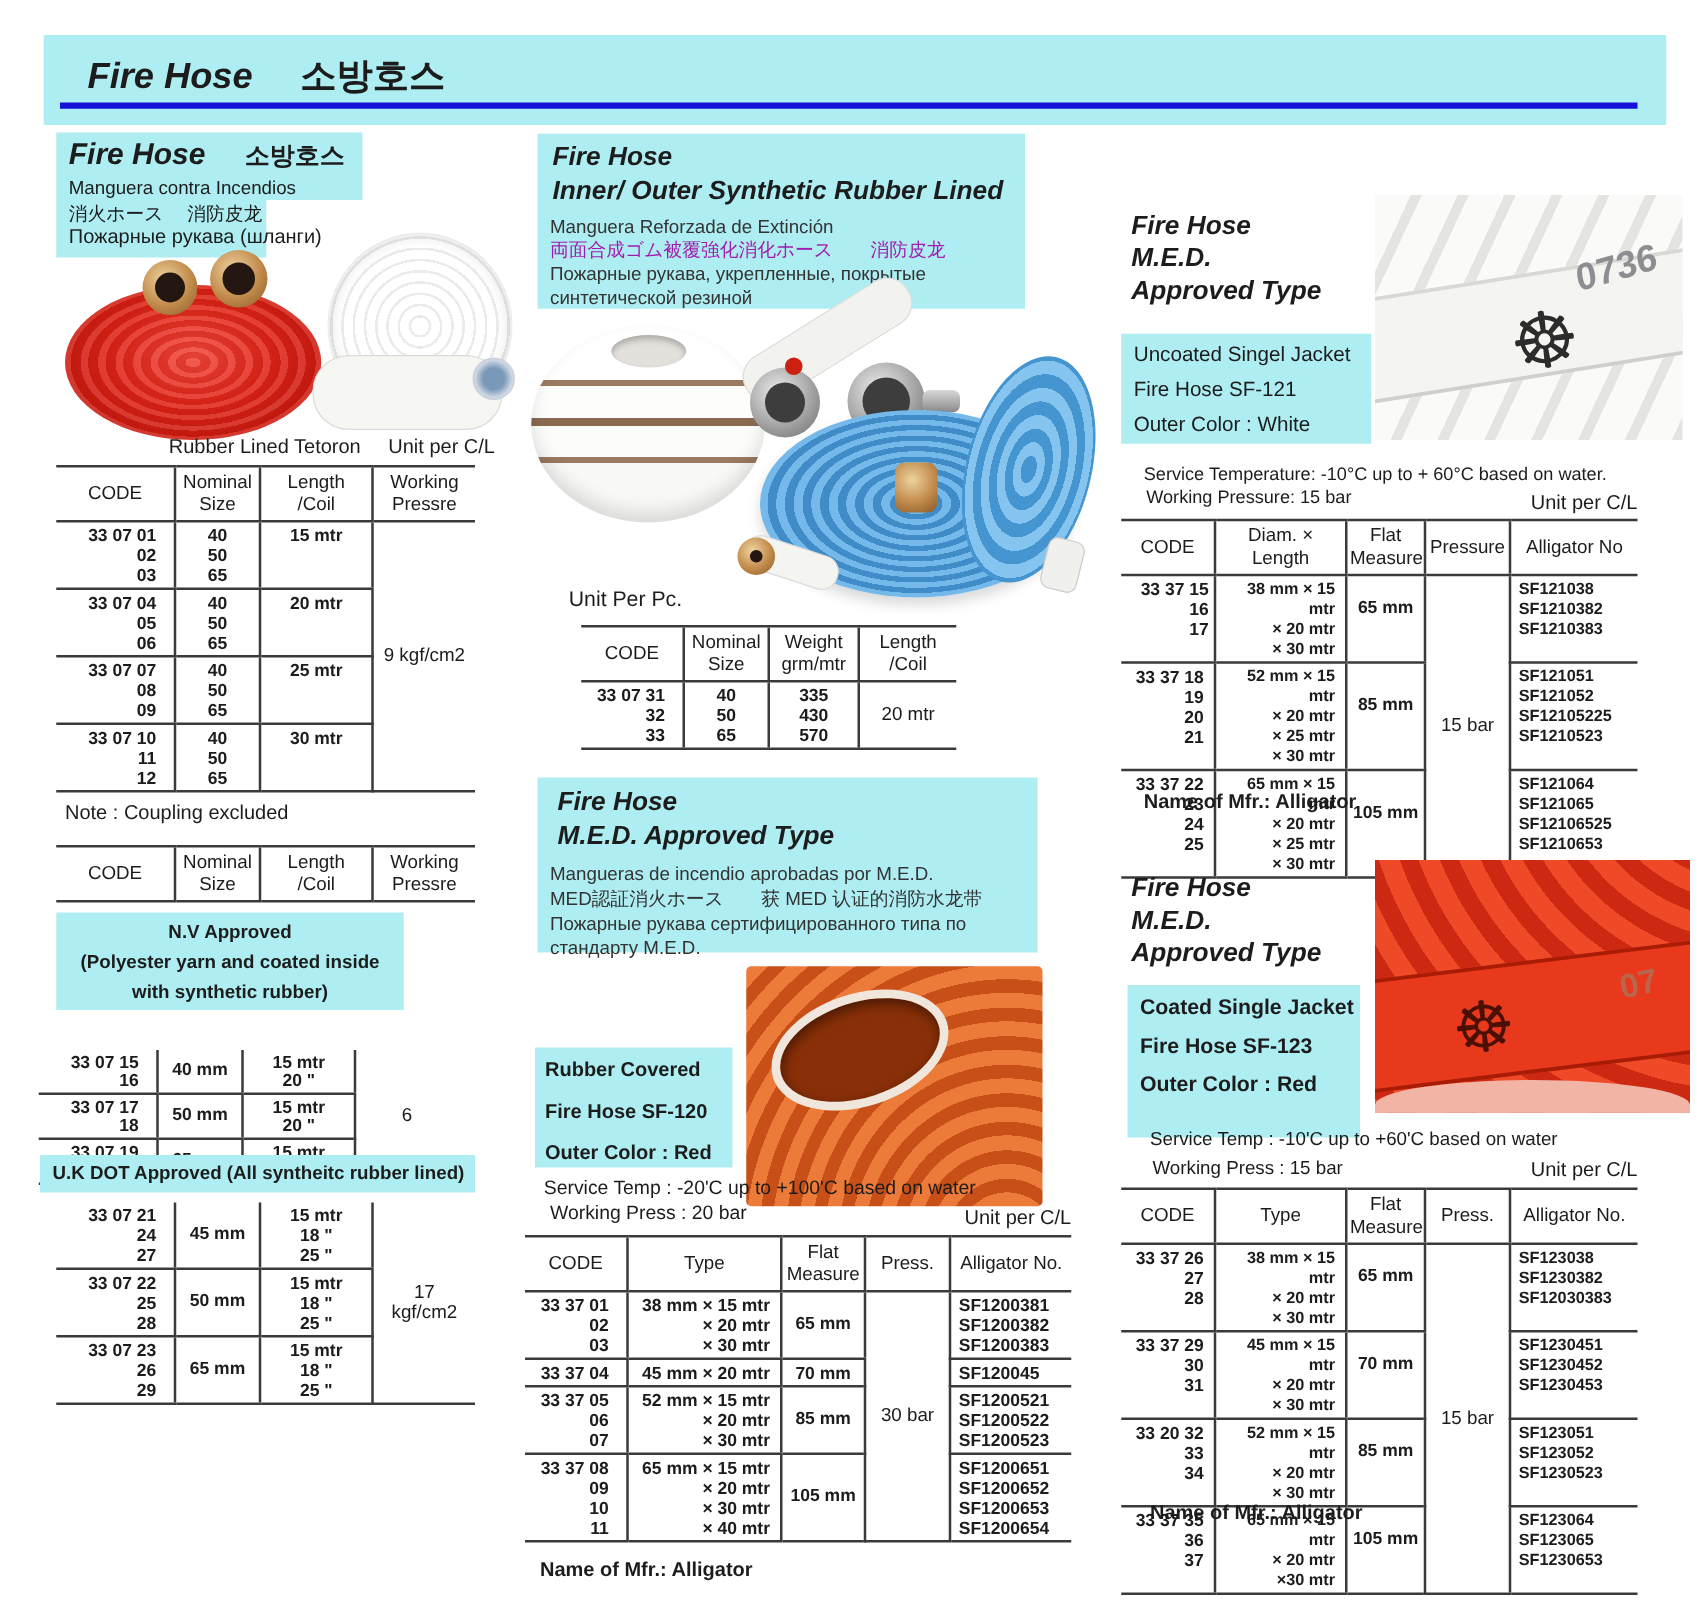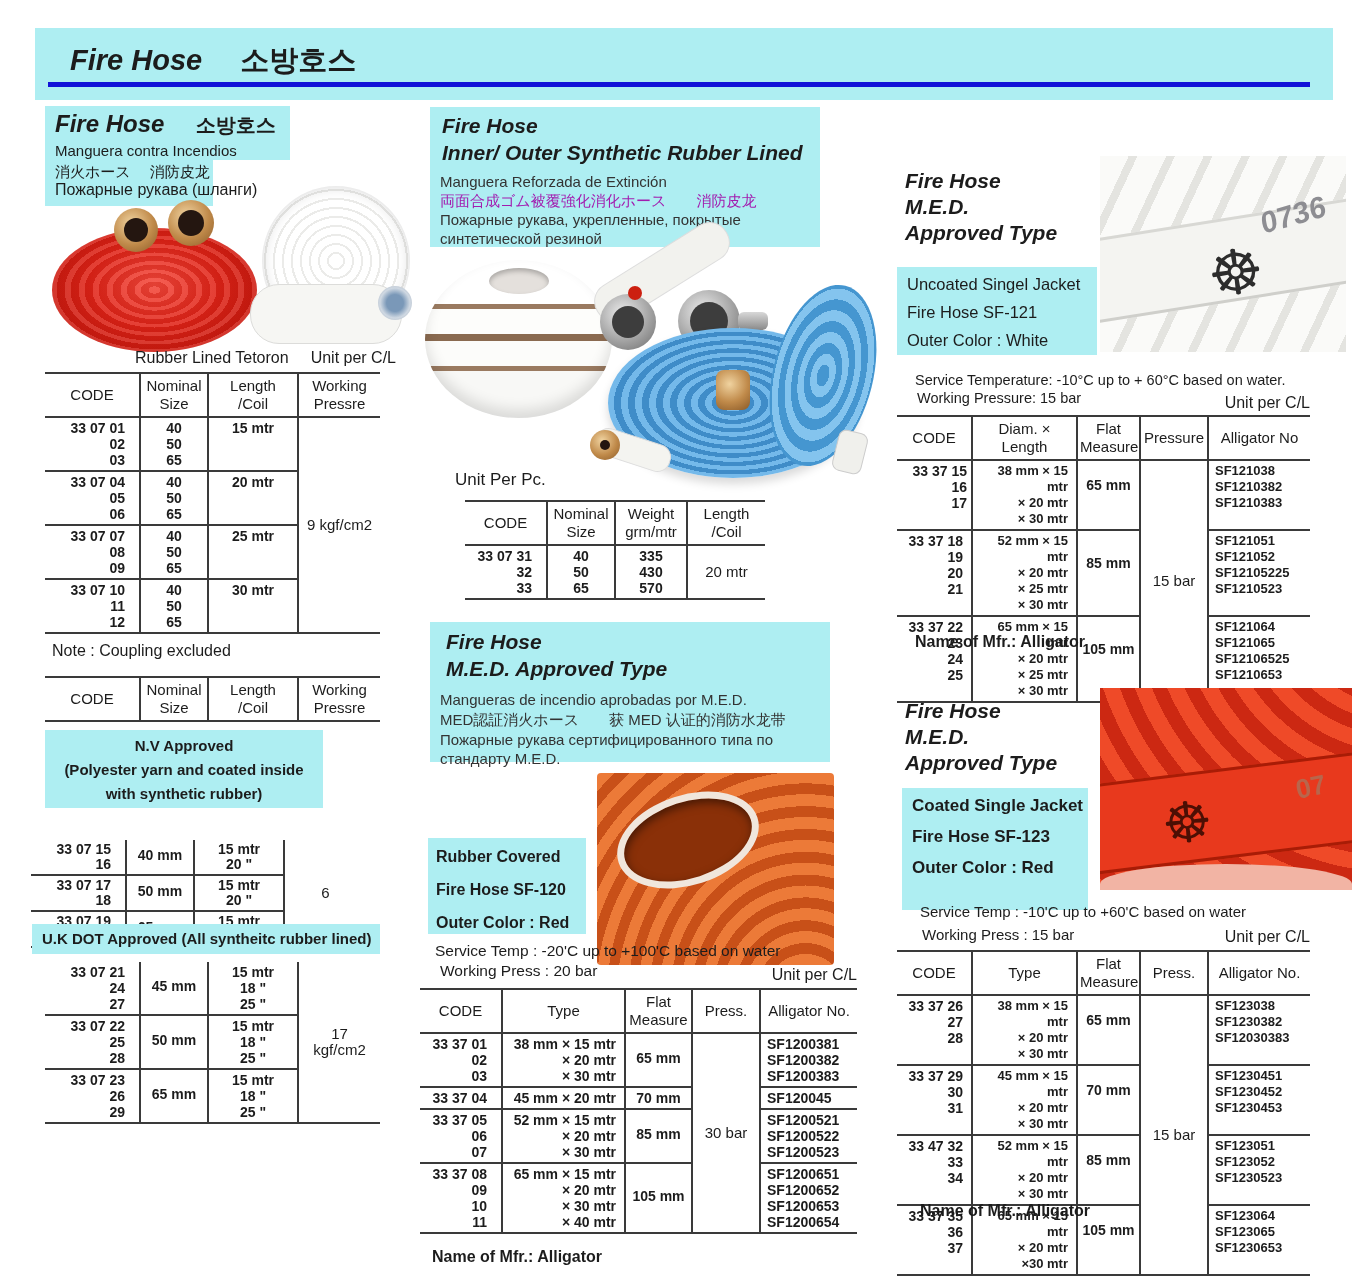--- a/index.html
+++ b/index.html
@@ -567,21 +567,21 @@
 31</td>
       <td class="rgt" style="font-size:13px;">45 mm × 15 mtr
 × 20 mtr
 × 30 mtr</td>
       <td class="ctr" style="padding-top:16px;">70 mm</td>
       <td class="allg" style="font-size:13px;">SF1230451
 SF1230452
 SF1230453</td>
     </tr>
     <tr>
-      <td class="code" style="padding-right:8px;">33 47 32
+      <td class="code" style="padding-right:8px;">33 20 32
 33
 34</td>
       <td class="rgt" style="font-size:13px;">52 mm × 15 mtr
 × 20 mtr
 × 30 mtr</td>
       <td class="ctr" style="padding-top:16px;">85 mm</td>
       <td class="allg" style="font-size:13px;">SF123051
 SF123052
 SF1230523</td>
     </tr>

